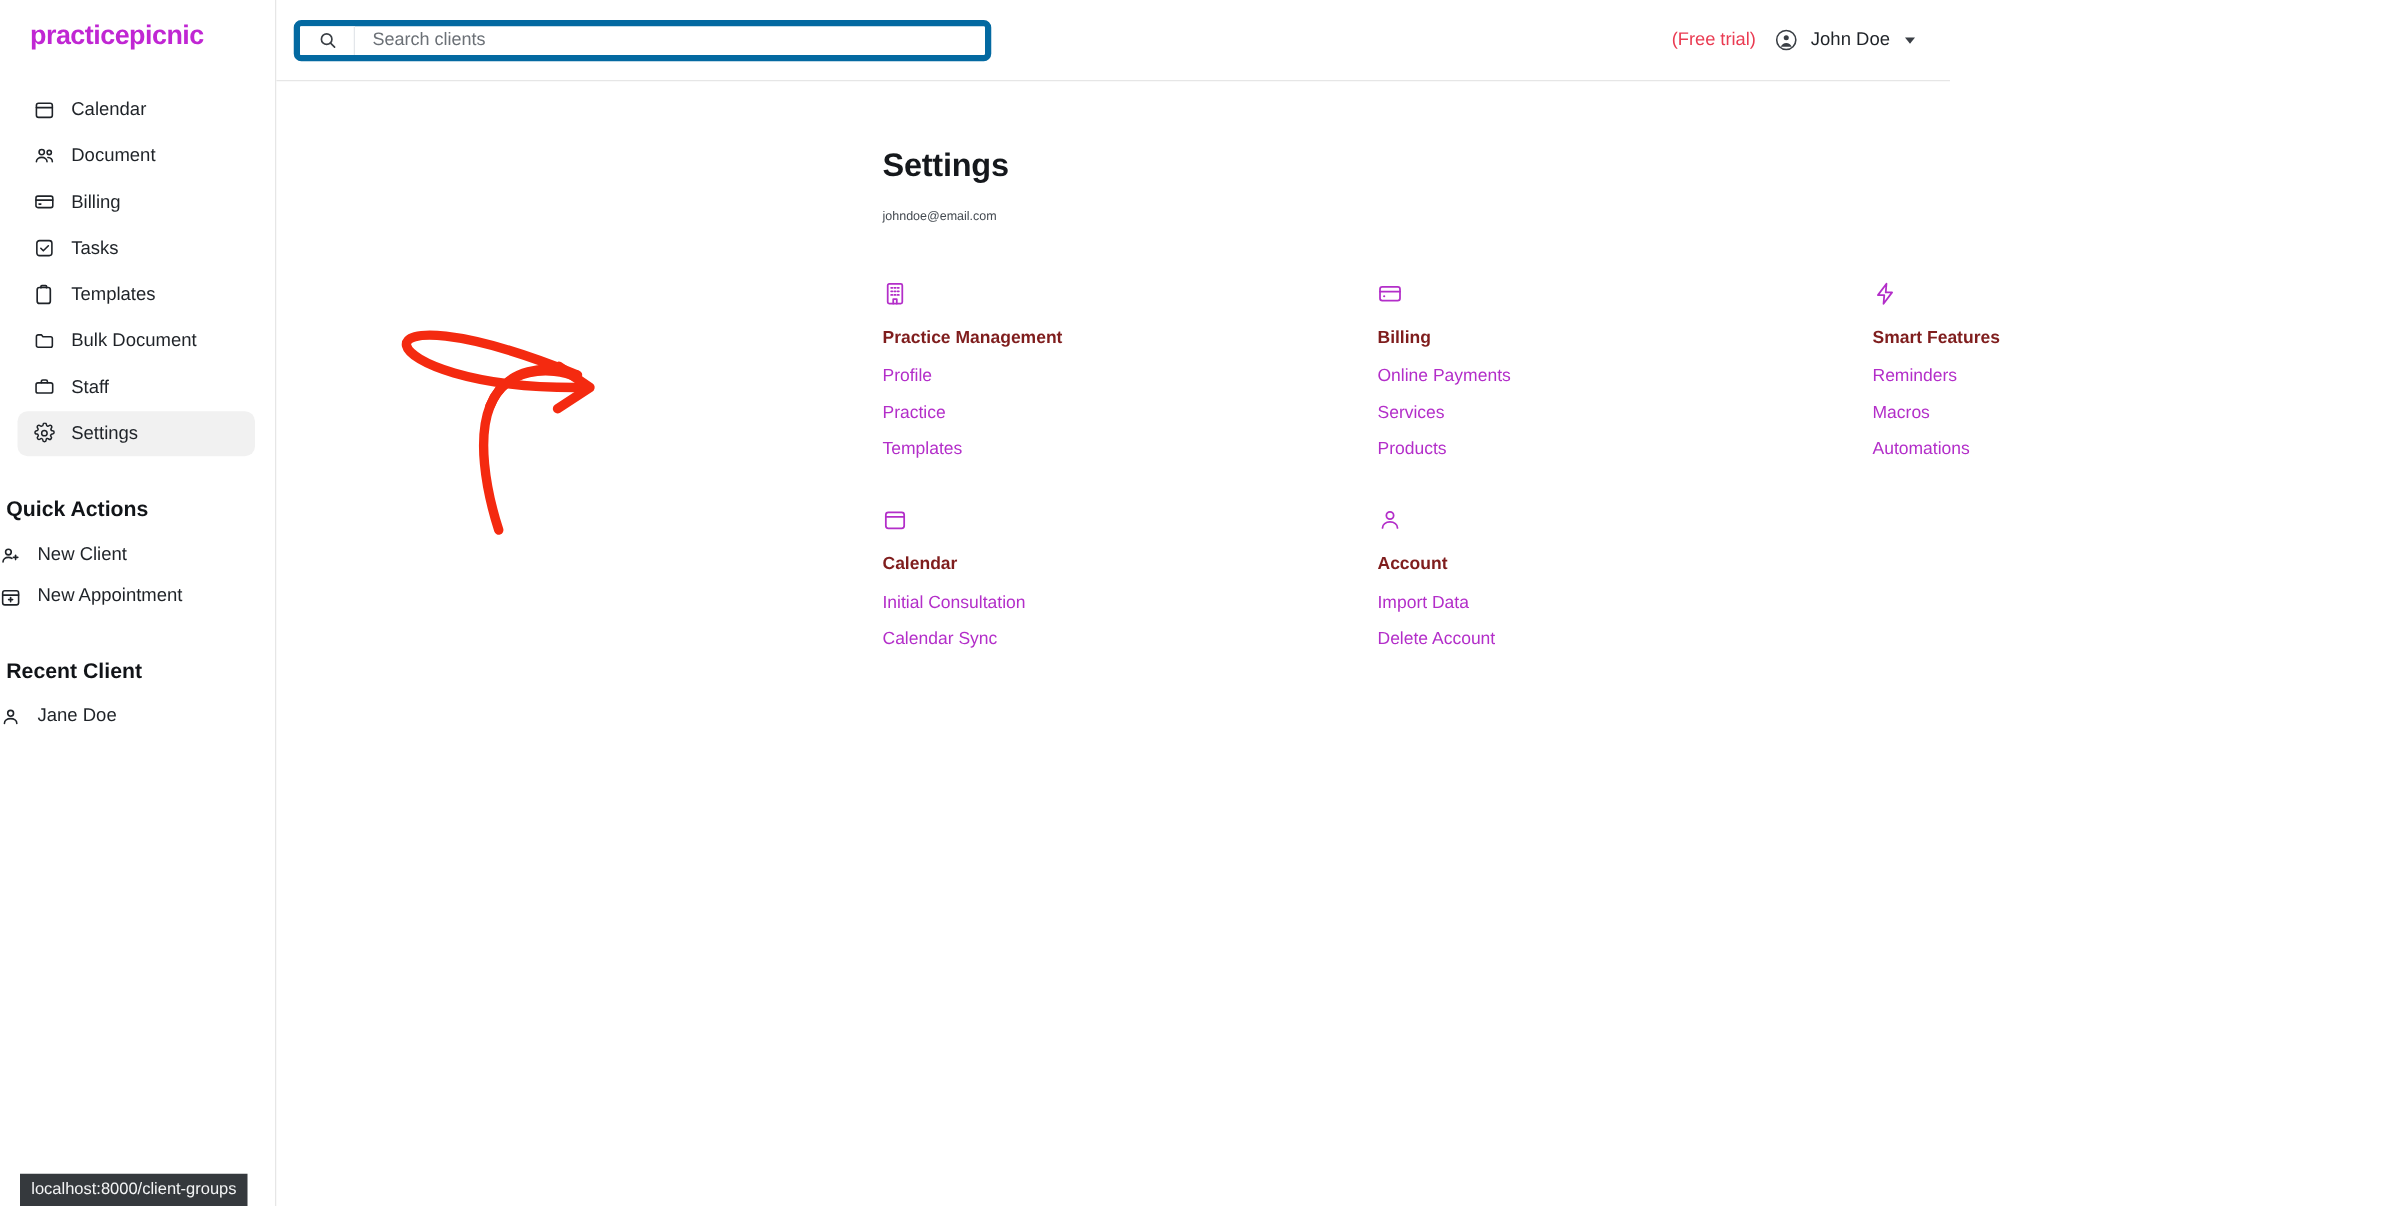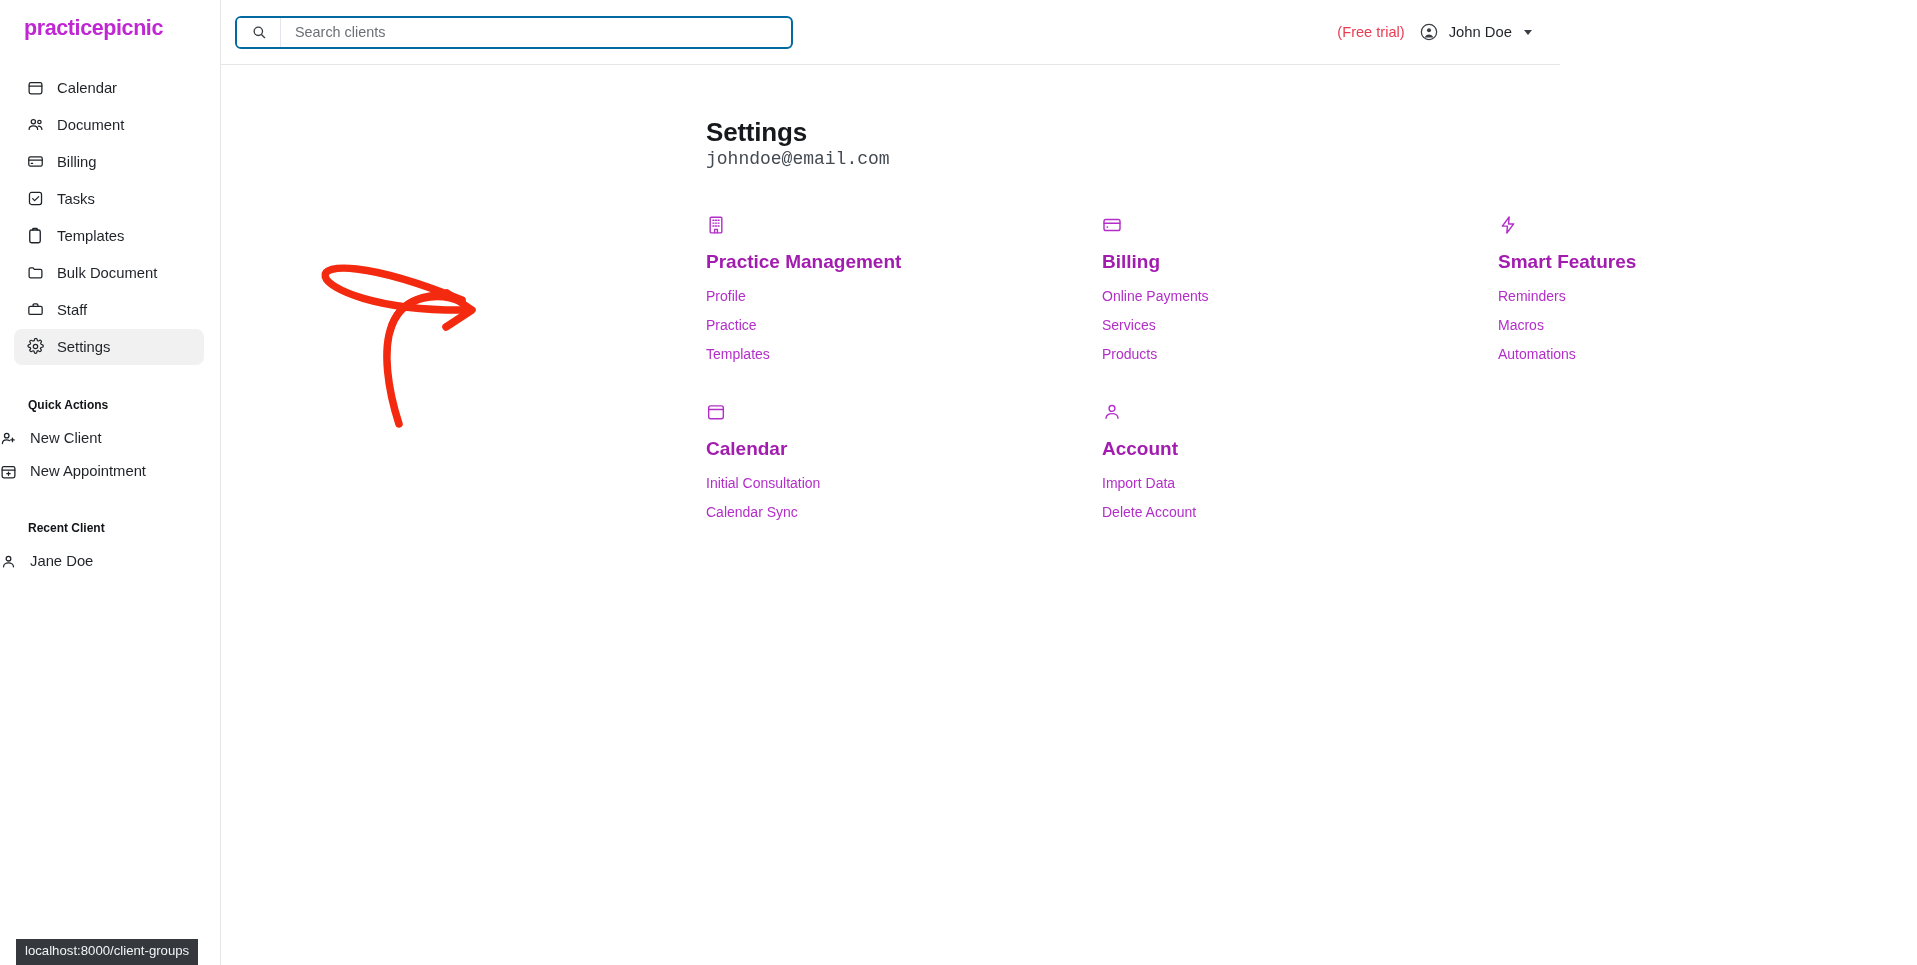--- a/index.html
+++ b/index.html
@@ -42,24 +42,24 @@
     border-radius: 8px;
     color: #1f2328;
     font-size: 14.8px;
     cursor: pointer;
   }
   .nav-item + .nav-item { margin-top: 1px; }
   .nav-item.active { background: #f1f1f1; }
   .nav-icon { width: 18px; height: 18px; display: flex; align-items: center; justify-content: center; flex: 0 0 18px; }
   .nav-icon svg { width: 17px; height: 17px; display: block; }
   .section-label {
-    font-size: 12px;
+    font-size: 17px;
     font-weight: 700;
     color: #111418;
-    padding: 0 0 0 28px;
+    padding: 0 0 0 5px;
     margin-top: 33px;
     margin-bottom: 10px;
   }
   .quick-item {
     display: flex;
     align-items: center;
     gap: 13px;
     height: 33px;
     color: #1f2328;
     font-size: 14.8px;
@@ -75,21 +75,21 @@
     border-bottom: 1px solid #e6e6e6;
     display: flex;
     align-items: center;
     padding: 0 28px 0 14px;
   }
   .search-wrap {
     display: flex;
     align-items: stretch;
     width: 558px;
     height: 33px;
-    border: 2px solid #0369a1;
+    border: 5px solid #0369a1;
     border-radius: 6px;
     overflow: hidden;
     background: #fff;
   }
   .search-btn {
     width: 44px;
     display: flex; align-items: center; justify-content: center;
     border-right: 1px solid #e3e6ea;
     background: #fff;
     cursor: pointer;
@@ -120,32 +120,32 @@
     width: 0; height: 0;
     border-left: 4.5px solid transparent;
     border-right: 4.5px solid transparent;
     border-top: 5.5px solid #3a3f45;
     margin-left: 1px;
   }
 
   
   .content { flex: 1; padding: 52px 0 0 485px; position: relative; }
   .page-title { font-size: 26px; font-weight: 700; color: #15181c; letter-spacing: -0.2px; }
-  .page-sub { font-size: 18px; color: #444a51; margin-top: 1px; font-family: Liberation Mono, monospace; }
+  .page-sub { font-size: 10px; color: #444a51; margin-top: 20px; }
 
   .grid {
     margin-top: 46px;
     display: grid;
     grid-template-columns: 396px 396px 396px;
     row-gap: 40px;
   }
   .card { }
   .card-icon { height: 26px; margin-bottom: 10px; }
   .card-icon svg { width: 20px; height: 20px; display: block; }
-  .card-title { font-size: 19px; font-weight: 700; color: #a21caf; margin-bottom: 15px; }
+  .card-title { font-size: 14px; font-weight: 700; color: #7f1d1d; margin-bottom: 15px; }
   .card-link {
     display: block;
     font-size: 14px;
     color: #b32ec9;
     text-decoration: none;
     margin-bottom: 13px;
     cursor: pointer;
     width: max-content;
   }
   .card-link:last-child { margin-bottom: 0; }

